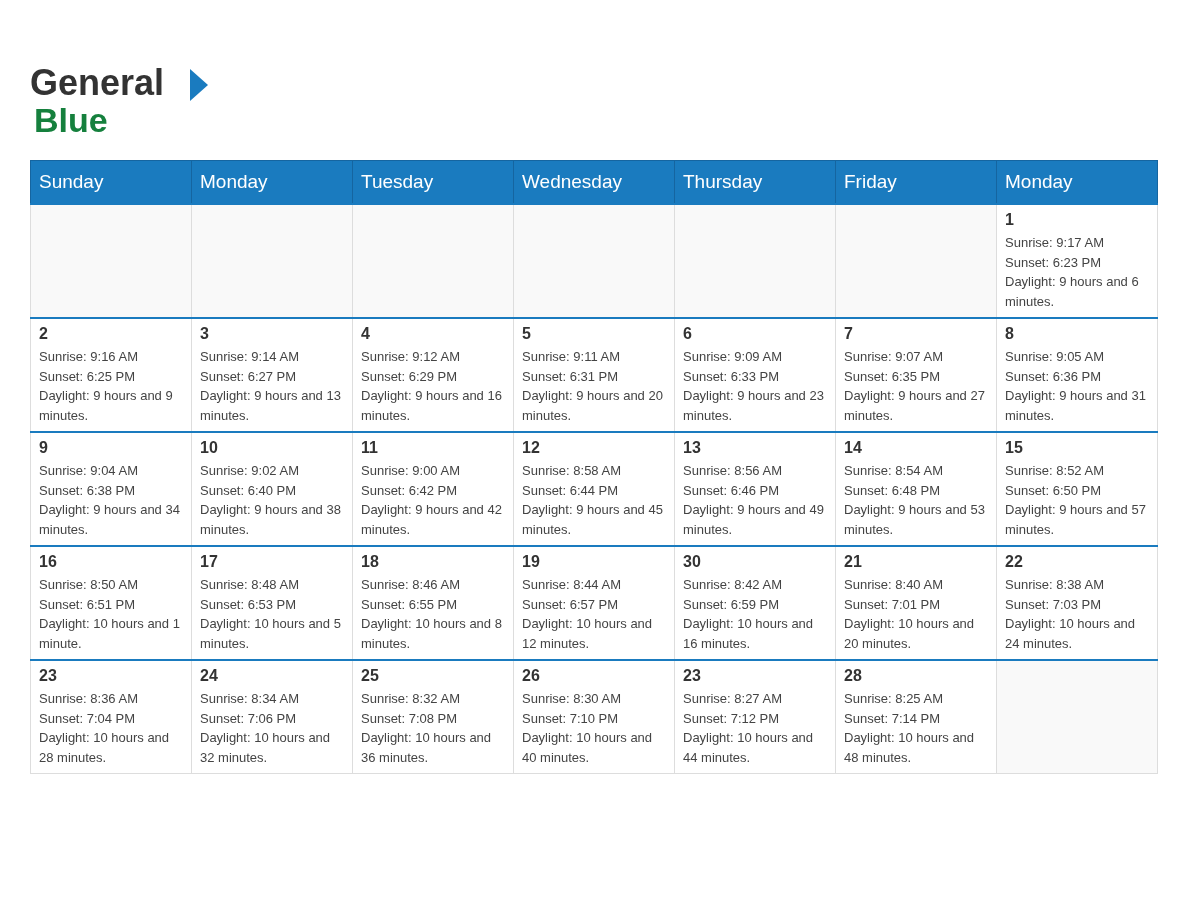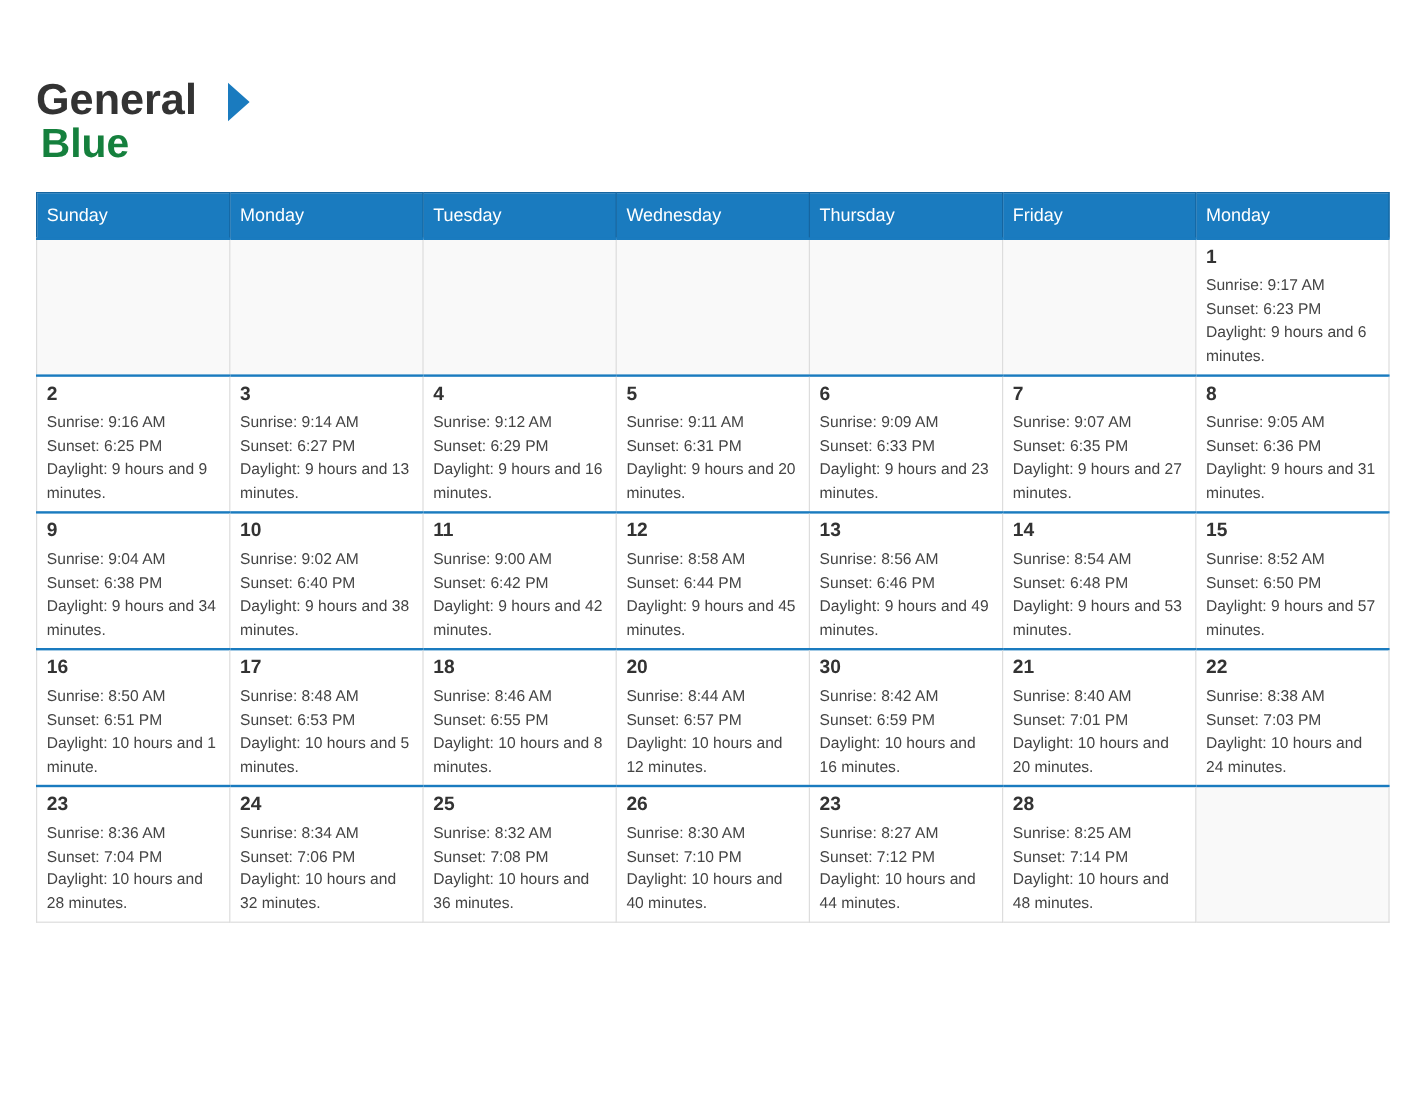--- a/index.html
+++ b/index.html
@@ -38,21 +38,21 @@
       margin-top: 4px;
     }
     .calendar {
       width: 100%;
       border-collapse: collapse;
     }
     .calendar thead th {
       background-color: #1a7bbf;
       color: #fff;
       padding: 10px 8px;
-      font-size: 15px;
+      font-size: 19px;
       font-weight: normal;
       text-align: left;
       border: 1px solid #1565a0;
     }
     .calendar tbody td {
       vertical-align: top;
       border: 1px solid #ccc;
       padding: 6px 8px;
       width: 14.28%;
       min-height: 110px;
@@ -199,21 +199,21 @@
         </td>
         <td>
           <span class="day-number">17</span>
           <div class="day-info">Sunrise: 8:48 AM<br>Sunset: 6:53 PM<br>Daylight: 10 hours and 5 minutes.</div>
         </td>
         <td>
           <span class="day-number">18</span>
           <div class="day-info">Sunrise: 8:46 AM<br>Sunset: 6:55 PM<br>Daylight: 10 hours and 8 minutes.</div>
         </td>
         <td>
-          <span class="day-number">20</span>
+          <span class="day-number">19</span>
           <div class="day-info">Sunrise: 8:44 AM<br>Sunset: 6:57 PM<br>Daylight: 10 hours and 12 minutes.</div>
         </td>
         <td>
           <span class="day-number">30</span>
           <div class="day-info">Sunrise: 8:42 AM<br>Sunset: 6:59 PM<br>Daylight: 10 hours and 16 minutes.</div>
         </td>
         <td>
           <span class="day-number">21</span>
           <div class="day-info">Sunrise: 8:40 AM<br>Sunset: 7:01 PM<br>Daylight: 10 hours and 20 minutes.</div>
         </td>

